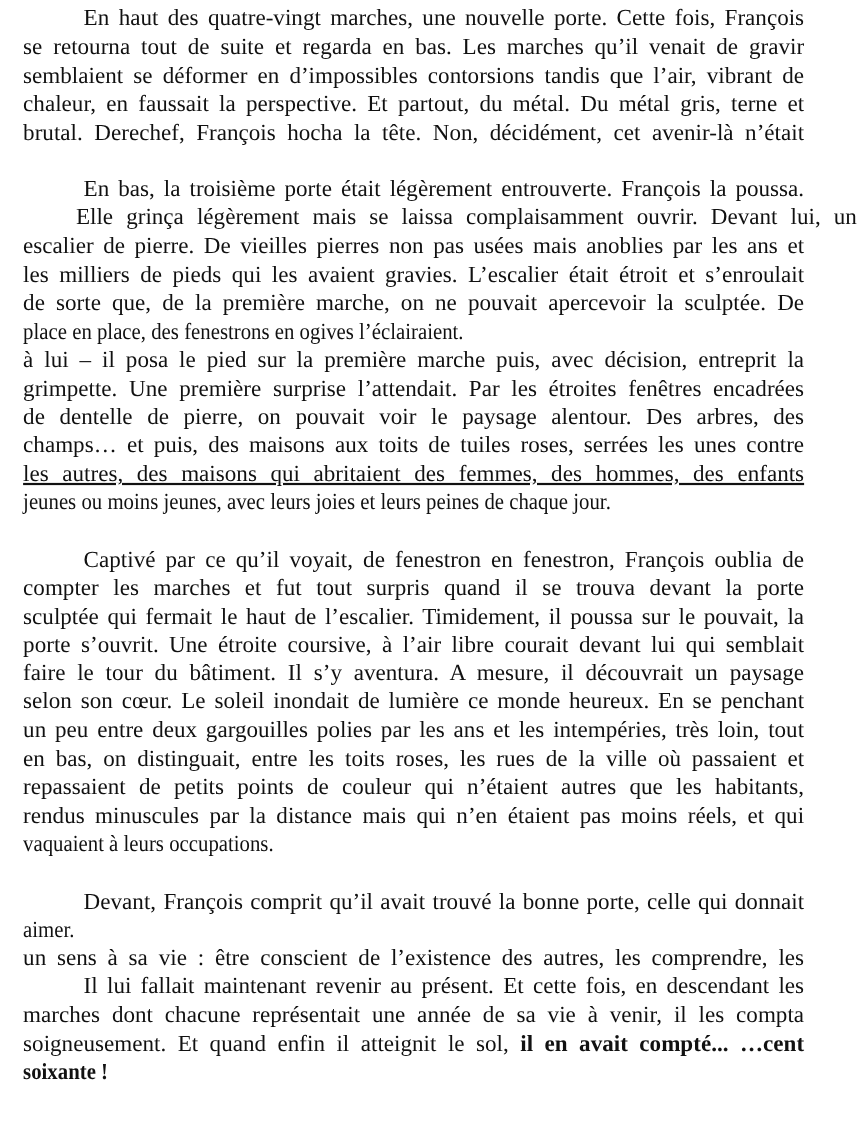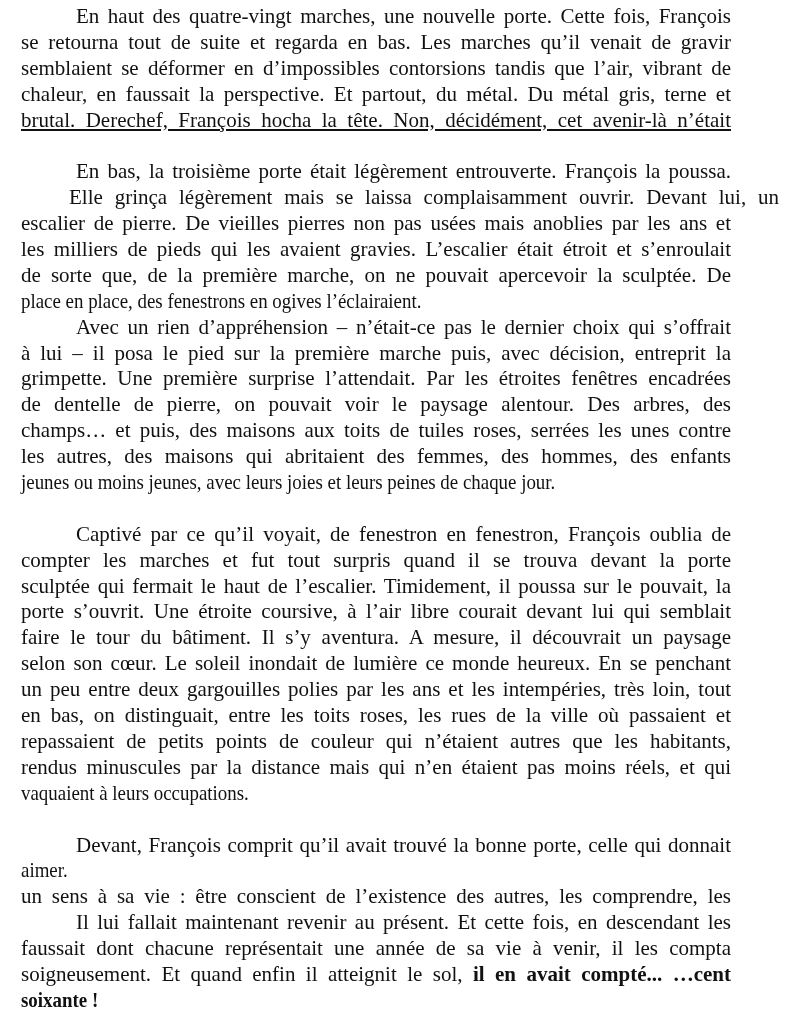--- a/index.html
+++ b/index.html
@@ -56,21 +56,21 @@
       <span class="line just">
         <span class="inner" style="white-space: normal; width: 100%; display: block;"><span>se retourna tout de suite et regarda en bas. Les marches qu’il venait de gravir</span></span>
       </span>
       <span class="line just">
         <span class="inner" style="white-space: normal; width: 100%; display: block;"><span>semblaient se déformer en d’impossibles contorsions tandis que l’air, vibrant de</span></span>
       </span>
       <span class="line just">
         <span class="inner" style="white-space: normal; width: 100%; display: block;"><span>chaleur, en faussait la perspective. Et partout, du métal. Du métal gris, terne et</span></span>
       </span>
       <span class="line just">
-        <span class="inner" style="white-space: normal; width: 100%; display: block; text-decoration: underline;"><span>brutal. Derechef, François hocha la tête. Non, décidément, cet avenir-là n’était</span></span>
+        <span class="inner" style="white-space: normal; width: 100%; display: block;"><span>brutal. Derechef, François hocha la tête. Non, décidément, cet avenir-là n’était</span></span>
       </span>
     </div>
     <span class="gap"></span>
     <div class="para">
       <span class="line just indent">
         <span class="inner" style="white-space: normal; width: 100%; display: block;"><span>En bas, la troisième porte était légèrement entrouverte. François la poussa.</span></span>
       </span>
       <span class="line just">
         <span class="inner" style="white-space: normal; width: 100%; display: block; margin-left: 48px;"><span>Elle grinça légèrement mais se laissa complaisamment ouvrir. Devant lui, un</span></span>
       </span>
@@ -79,37 +79,34 @@
       </span>
       <span class="line just">
         <span class="inner" style="white-space: normal; width: 100%; display: block;"><span>les milliers de pieds qui les avaient gravies. L’escalier était étroit et s’enroulait</span></span>
       </span>
       <span class="line just">
         <span class="inner" style="white-space: normal; width: 100%; display: block;"><span>de sorte que, de la première marche, on ne pouvait apercevoir la sculptée. De</span></span>
       </span>
       <span class="line"><span class="inner" style="display: inline-block; transform: scaleX(0.9);"><span>place en place, des fenestrons en ogives l’éclairaient.</span></span></span>
     </div>
     <div class="para">
-      <span class="line just indent">
-        <span class="inner" style="white-space: normal; width: 100%; display: block;"><span>Avec un rien d’appréhension – n’était-ce pas le dernier choix qui s’offrait</span></span>
-      </span>
       <span class="line just">
         <span class="inner" style="white-space: normal; width: 100%; display: block;"><span>à lui – il posa le pied sur la première marche puis, avec décision, entreprit la</span></span>
       </span>
       <span class="line just">
         <span class="inner" style="white-space: normal; width: 100%; display: block;"><span>grimpette. Une première surprise l’attendait. Par les étroites fenêtres encadrées</span></span>
       </span>
       <span class="line just">
         <span class="inner" style="white-space: normal; width: 100%; display: block;"><span>de dentelle de pierre, on pouvait voir le paysage alentour. Des arbres, des</span></span>
       </span>
       <span class="line just">
         <span class="inner" style="white-space: normal; width: 100%; display: block;"><span>champs… et puis, des maisons aux toits de tuiles roses, serrées les unes contre</span></span>
       </span>
       <span class="line just">
-        <span class="inner" style="white-space: normal; width: 100%; display: block;"><span>les autres, des maisons qui abritaient des femmes, des hommes, des enfants</span></span>
+        <span class="inner" style="white-space: normal; width: 100%; display: block; text-decoration: underline;"><span>les autres, des maisons qui abritaient des femmes, des hommes, des enfants</span></span>
       </span>
       <span class="line"><span class="inner" style="display: inline-block; transform: scaleX(0.9);"><span>jeunes ou moins jeunes, avec leurs joies et leurs peines de chaque jour.</span></span></span>
     </div>
     <span class="gap"></span>
     <div class="para">
       <span class="line just indent">
         <span class="inner" style="white-space: normal; width: 100%; display: block;"><span>Captivé par ce qu’il voyait, de fenestron en fenestron, François oublia de</span></span>
       </span>
       <span class="line just">
         <span class="inner" style="white-space: normal; width: 100%; display: block;"><span>compter les marches et fut tout surpris quand il se trouva devant la porte</span></span>
@@ -148,20 +145,20 @@
       <span class="line"><span class="inner" style="display: inline-block; transform: scaleX(0.9);"><span>aimer.</span></span></span>
       <span class="line just">
         <span class="inner" style="white-space: normal; width: 100%; display: block;"><span>un sens à sa vie : être conscient de l’existence des autres, les comprendre, les</span></span>
       </span>
     </div>
     <div class="para">
       <span class="line just indent">
         <span class="inner" style="white-space: normal; width: 100%; display: block;"><span>Il lui fallait maintenant revenir au présent. Et cette fois, en descendant les</span></span>
       </span>
       <span class="line just">
-        <span class="inner" style="white-space: normal; width: 100%; display: block;"><span>faussait dont chacune représentait une année de sa vie à venir, il les compta</span></span>
+        <span class="inner" style="white-space: normal; width: 100%; display: block;"><span>marches dont chacune représentait une année de sa vie à venir, il les compta</span></span>
       </span>
       <span class="line just">
         <span class="inner" style="white-space: normal; width: 100%; display: block;"><span>soigneusement. Et quand enfin il atteignit le sol,</span> <span class="bold">il en avait compté... …cent</span></span>
       </span>
       <span class="line"><span class="inner" style="display: inline-block; transform: scaleX(0.9);"><span></span><span class="bold">soixante !</span></span></span>
     </div>
   </div>
 
 </body></html>

